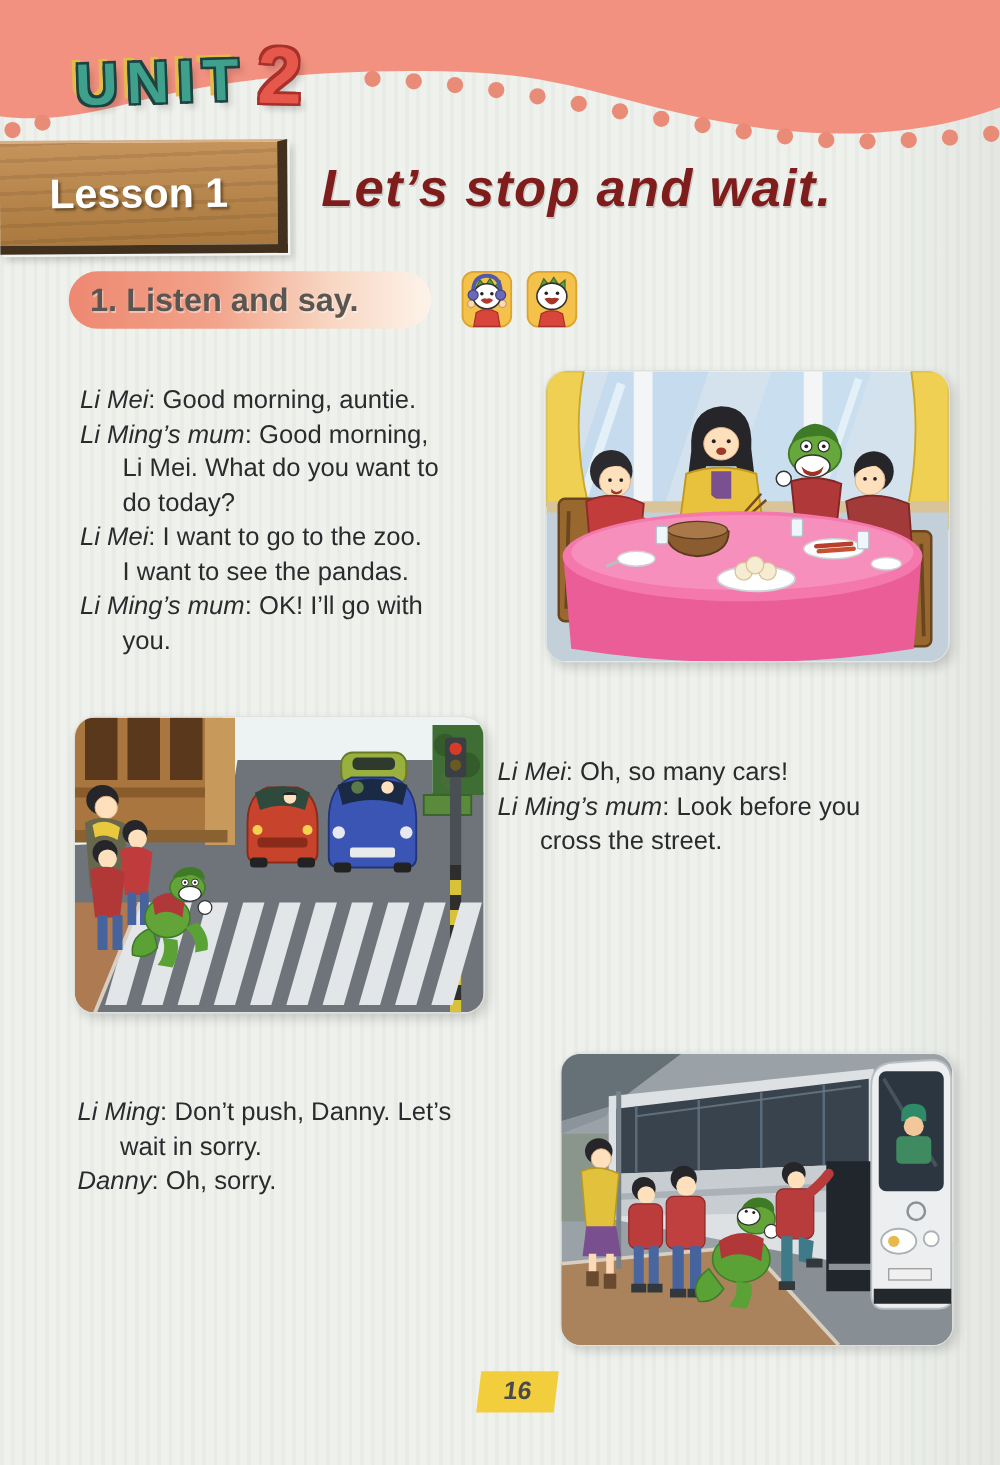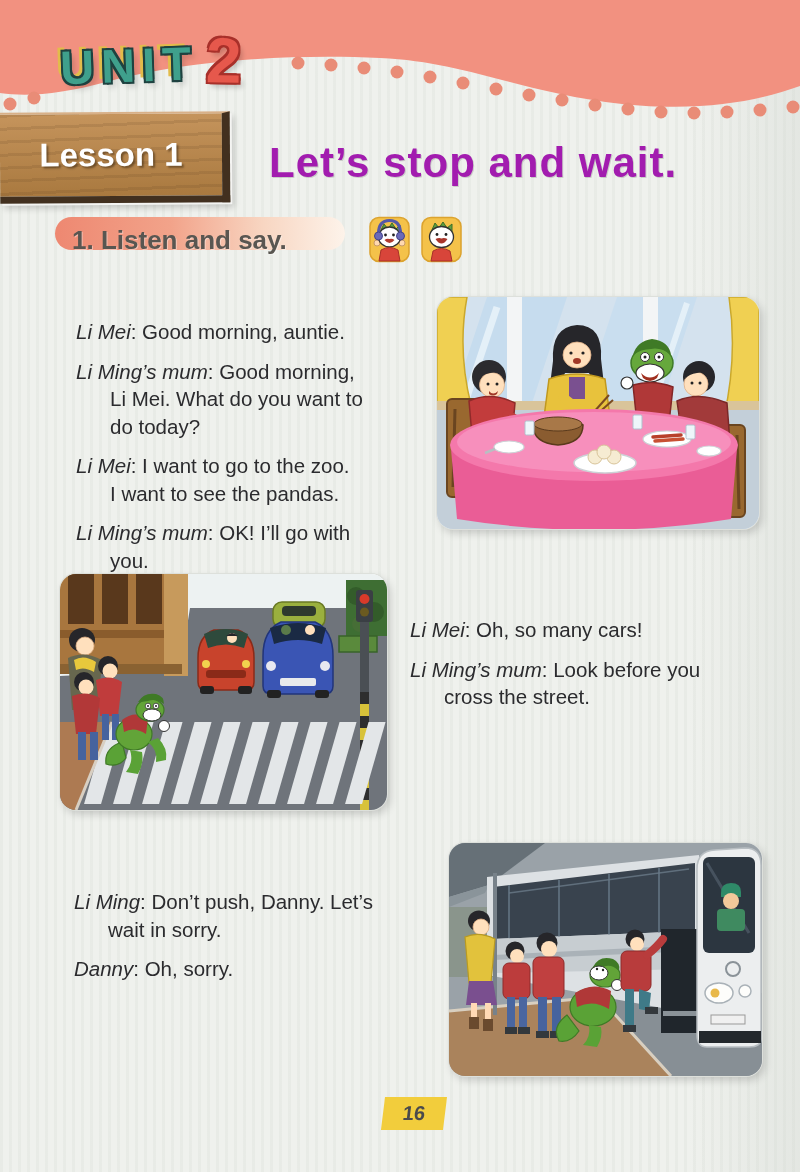--- a/index.html
+++ b/index.html
@@ -14,36 +14,36 @@
   .unit-word{font-size:47px;font-weight:800;letter-spacing:7px;color:#3fa08c;
      text-shadow:-2px -2px 0 #1e4240,2px -2px 0 #1e4240,-2px 2px 0 #1e4240,2px 2px 0 #1e4240,-5px -4px 0 #e2bc4a,4px 5px 6px rgba(0,0,0,.18);}
   .unit-num{font-size:64px;font-weight:800;color:#e6584c;display:inline-block;margin-left:8px;transform:rotate(3deg) translateY(4px);
      text-shadow:-2px -2px 0 #a8302a,2px -2px 0 #a8302a,-2px 2px 0 #a8302a,2px 2px 0 #a8302a,4px 5px 5px rgba(0,0,0,.18);}
   .lesson-sign{position:absolute;left:0;top:112px;width:222px;height:82px;
      display:flex;align-items:center;justify-content:center;
      color:#fff;font-size:33px;font-weight:bold;text-shadow:2px 2px 2px rgba(60,40,16,.55);
      background-image:repeating-linear-gradient(178deg,rgba(90,60,30,.14) 0 3px,rgba(255,255,255,0) 3px 13px),linear-gradient(180deg,#c5945c,#a9793f);
      border-right:8px solid #42301f;border-bottom:7px solid #42301f;border-top:2px solid #d8b088;
      box-shadow:2px 2px 0 #f4f4f2,4px 5px 6px rgba(0,0,0,.18);transform:rotate(-.4deg);}
-  .lesson-title{position:absolute;left:257px;top:127px;margin:12px;font-size:42px;font-weight:bold;
-     color:#a21caf;letter-spacing:1px;white-space:nowrap;text-shadow:1px 1px 0 rgba(0,0,0,.15);}
+  .lesson-title{position:absolute;left:257px;top:127px;margin:0;font-size:42px;font-weight:bold;
+     color:#7f1d1d;letter-spacing:1px;white-space:nowrap;text-shadow:1px 1px 0 rgba(0,0,0,.15);font-style:italic;}
   
-  .activity-pill{position:absolute;left:55px;top:217px;width:290px;height:33px;border-radius:23px;
+  .activity-pill{position:absolute;left:55px;top:217px;width:290px;height:46px;border-radius:23px;
      background:linear-gradient(90deg,#ee8871 0%,#f2a38a 40%,#f8d6c2 72%,#fdf3ea 100%);
      line-height:46px;padding-left:17px;font-size:26px;font-weight:bold;color:#595651;
      text-shadow:1px 1px 0 rgba(255,255,255,.4);box-sizing:border-box;white-space:nowrap}
   .activity-icon{position:absolute;top:216px;width:41px;height:47px}
   .icon-listen{left:369px}.icon-say{left:421px}
   .activity-icon svg{width:100%;height:100%;display:block}
   
   .dialogue{position:absolute;color:#2b2b2e;font-size:20.5px;line-height:27.5px}
   .d1{left:64px;top:306px;width:378px}
   .d2{left:398px;top:604px;width:400px}
   .d3{left:62px;top:876px;width:397px}
-  .turn{margin:12px;padding-left:34px;text-indent:-34px;white-space:pre-line}
+  .turn{margin:0;padding-left:34px;text-indent:-34px;white-space:pre-line}
   .spk{font-style:italic}
   .spk::after{content:": ";font-style:normal}
   
   .pic{position:absolute;border-radius:16px;overflow:hidden;background:#fff;
      box-shadow:0 0 0 1px #dde0db,3px 4px 9px rgba(0,0,0,.18);margin:0}
   .pic svg{display:block;width:100%;height:100%}
   .pic1{left:437px;top:297px;width:322px;height:232px}
   .pic2{left:60px;top:574px;width:327px;height:236px}
   .pic3{left:449px;top:843px;width:313px;height:233px}
   

